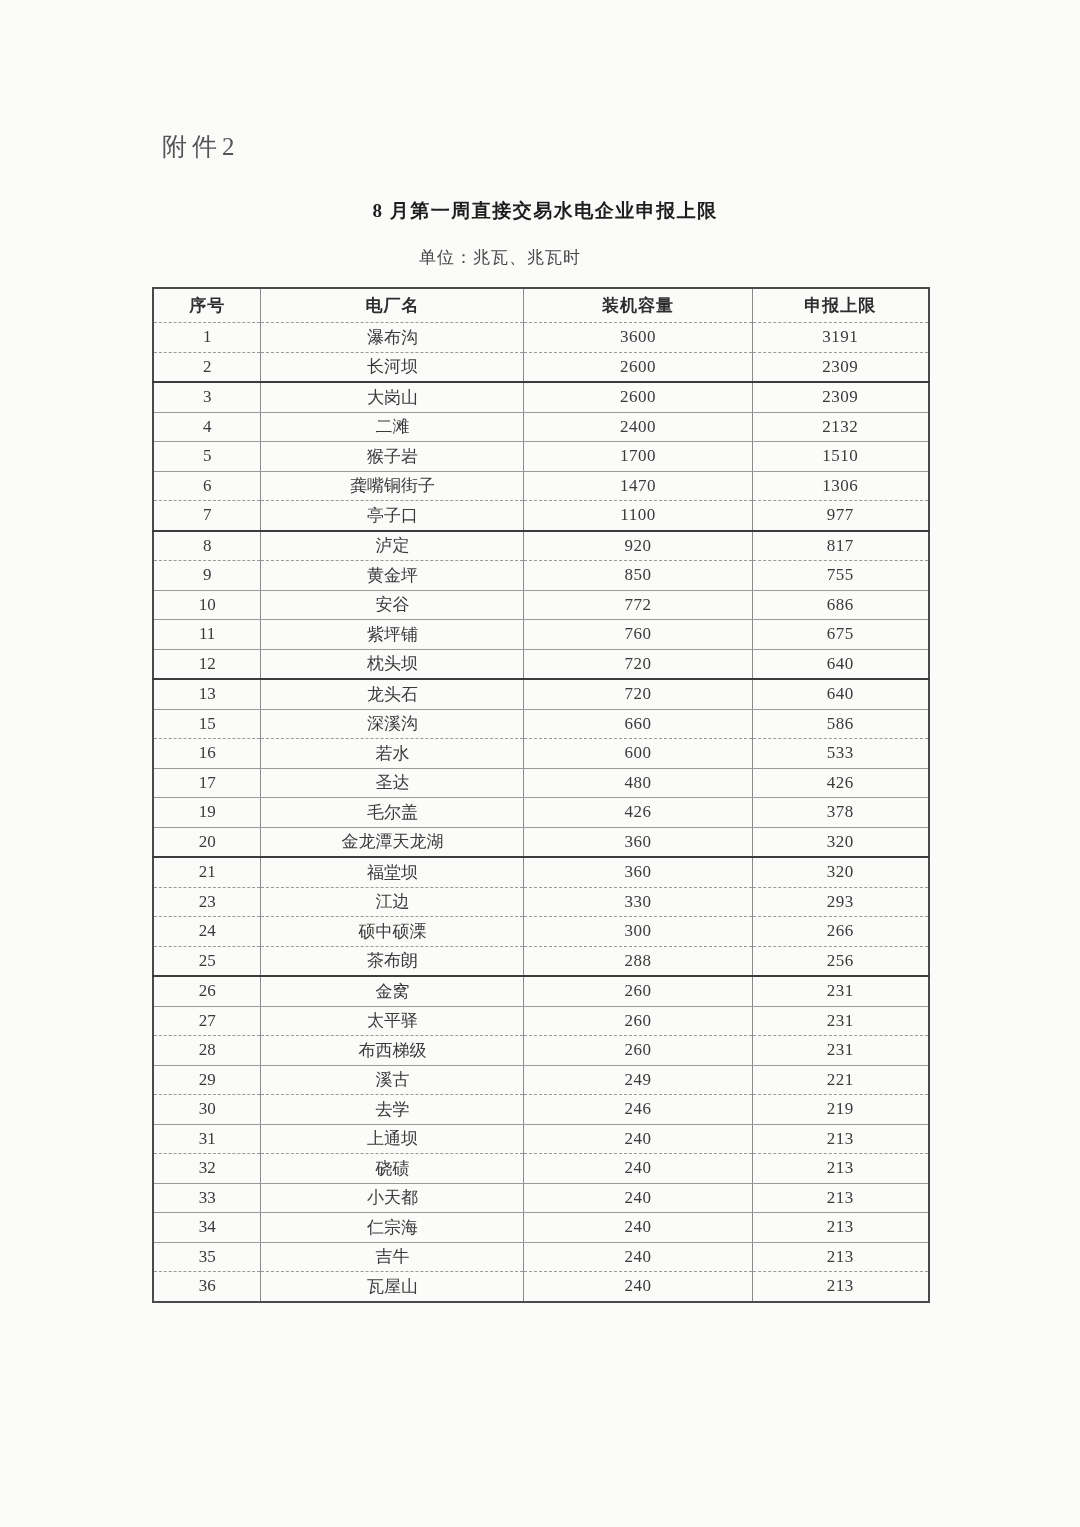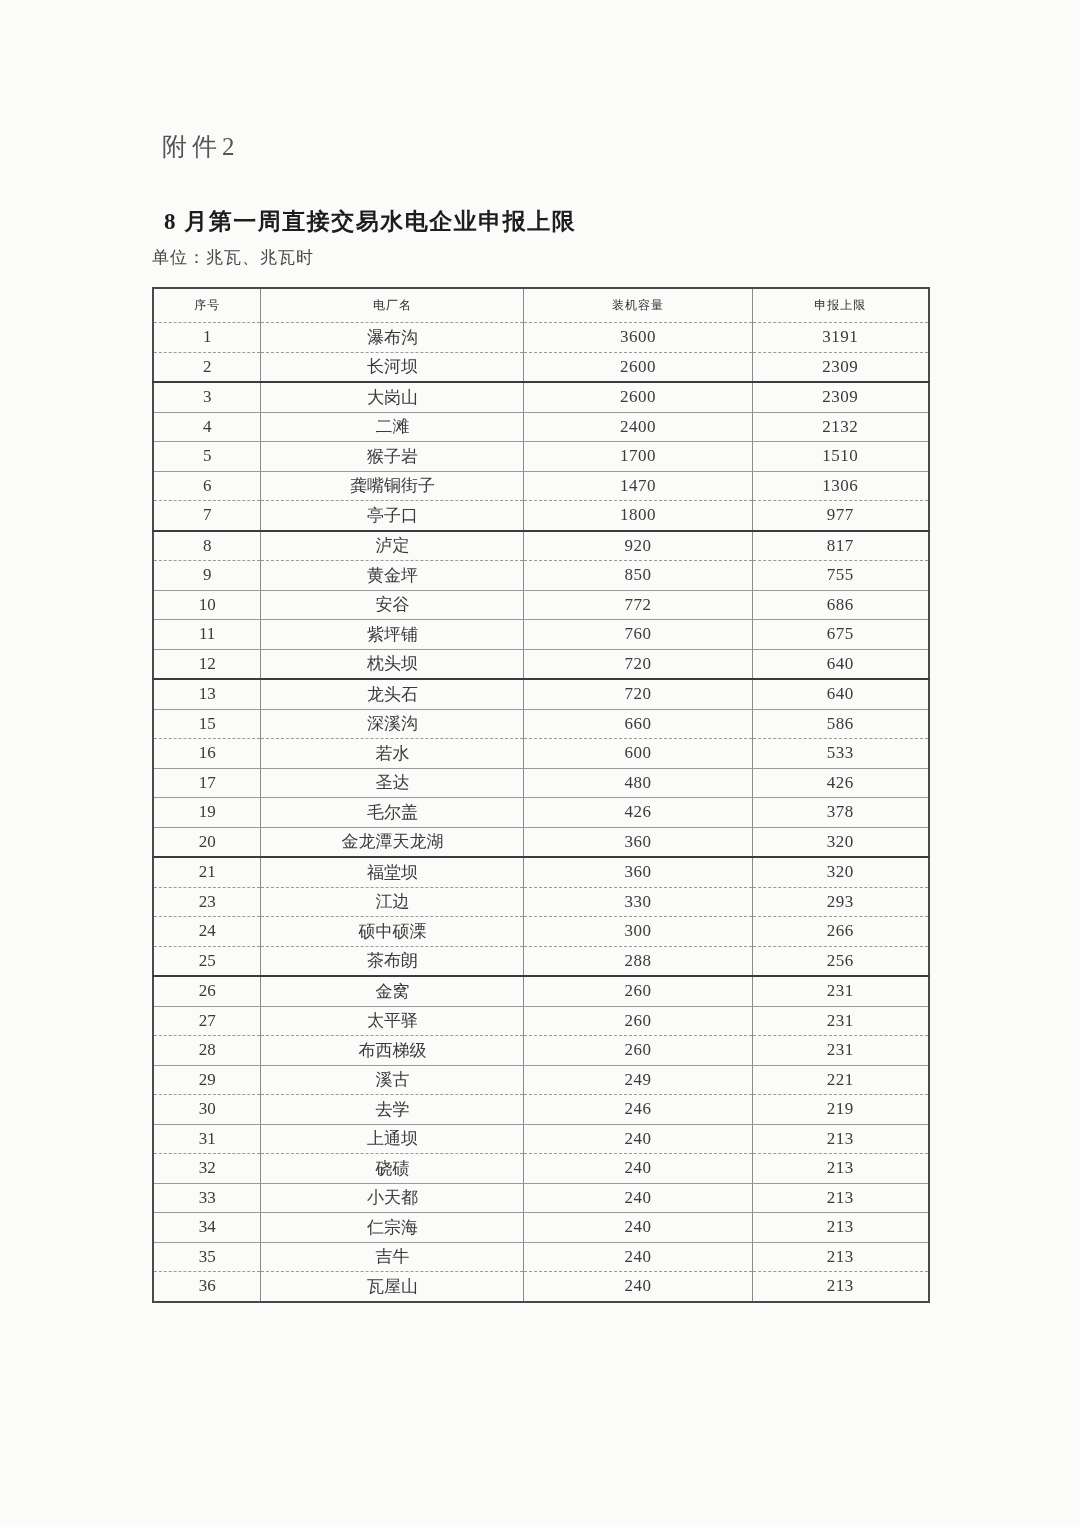--- a/index.html
+++ b/index.html
@@ -21,47 +21,47 @@
     overflow:hidden;
   }
   .page{position:absolute;inset:0;padding-left:24px;}
   .attachment-label{
     position:absolute;left:162px;top:130px;
     font-size:25px;letter-spacing:5px;color:var(--c-muted);
     font-weight:400;
   }
   .doc-title{
     position:absolute;left:152px;top:194px;width:778px;
-    font-size:23px;font-weight:bold;
-    color:var(--c-title);letter-spacing:1.5px;margin:12px;
+    text-align:center;font-size:19px;font-weight:bold;
+    color:var(--c-title);letter-spacing:1.5px;margin:4px;
   }
   .unit-note{
     position:absolute;left:152px;top:246px;width:696px;
-    text-align:left;font-size:17px;color:#474747;letter-spacing:1px;
+    text-align:center;font-size:17px;color:#474747;letter-spacing:1px;
   }
   table.report{
     position:absolute;left:152px;top:287px;width:778px;
     border-collapse:collapse;table-layout:fixed;
     border:2px solid var(--c-border-outer);
     font-size:17px;
   }
   col.c-seq{width:13.9%;}
   col.c-name{width:33.9%;}
   col.c-cap{width:29.4%;}
   col.c-lim{width:22.8%;}
   th,td{
     text-align:center;vertical-align:middle;
     border-left:1px solid #8a8a8a;
     padding:0;
     white-space:nowrap;overflow:hidden;
     color:var(--c-text);
   }
   th:first-child,td:first-child{border-left:none;}
   thead th{
-    height:33px;font-size:12px;font-weight:normal;color:#2e2e2e;
+    height:33px;font-size:17px;font-weight:bold;color:#2e2e2e;
     border-bottom:1px dashed var(--c-border-row);
     letter-spacing:1px;
   }
   tbody td{height:28.5px;}
   tr.div-solid  td{border-bottom:1px solid var(--c-border-row);}
   tr.div-dashed td{border-bottom:1px dashed var(--c-border-row);}
   tr.div-thick  td{border-bottom:2.5px solid var(--c-border-thick);}
   tr:last-child td{border-bottom:none;margin-left:17px;}
   td.num{font-family:"Liberation Serif","DejaVu Serif",serif;letter-spacing:0.5px;}
 </style>
@@ -124,21 +124,21 @@
         </tr>
         <tr class="div-dashed">
           <td>6</td>
           <td>龚嘴铜街子</td>
           <td class="num">1470</td>
           <td class="num">1306</td>
         </tr>
         <tr class="div-thick">
           <td>7</td>
           <td>亭子口</td>
-          <td class="num">1800</td>
+          <td class="num">1100</td>
           <td class="num">977</td>
         </tr>
         <tr class="div-dashed">
           <td>8</td>
           <td>泸定</td>
           <td class="num">920</td>
           <td class="num">817</td>
         </tr>
         <tr class="div-solid">
           <td>9</td>

